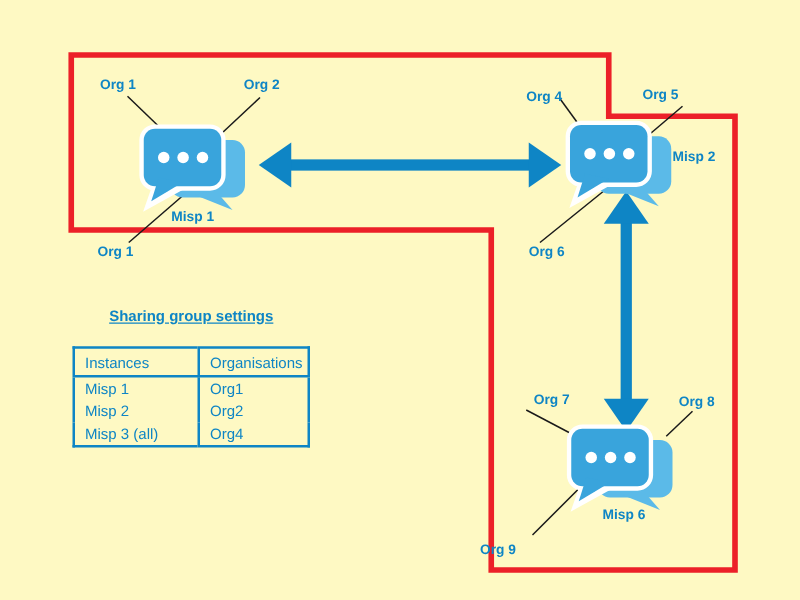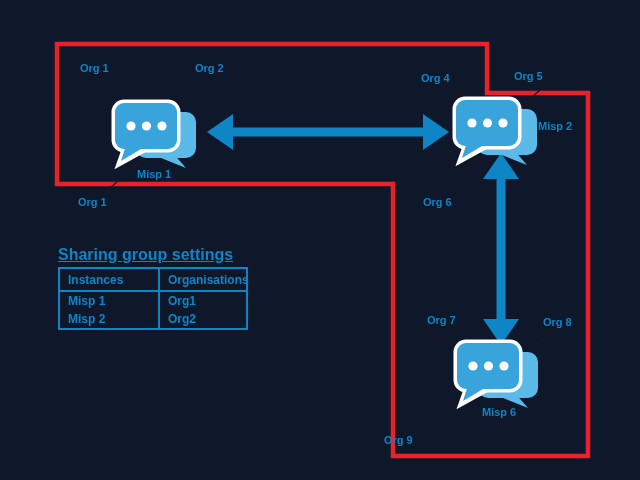--- a/index.html
+++ b/index.html
@@ -1,53 +1,54 @@
 <!DOCTYPE html>
 <html><head>
 <meta charset="utf-8">
 <style>
   html,body{margin:0;padding:0;background:#fff;}
   .stage{
     position:relative;
     width:640px;height:480px;
-    background:#0f172a;
+    background:#fef9c3;
     font-family:"Liberation Sans", sans-serif;
     overflow:hidden;
   }
   .stage svg.overlay{position:absolute;left:0;top:0;}
   .lbl{
     position:absolute;
     font-size:11px;
     font-weight:bold;
     color:#0E85C5;
     line-height:1.1;
     white-space:nowrap;
   }
   .panel{
     position:absolute;
     left:58px;top:246px;
     width:190px;
   }
   .panel-title{
-    font-size:16px;
+    text-align:center;
+    font-size:12px;
     font-weight:bold;
     color:#0E85C5;
     text-decoration:underline;
-    margin-bottom:3px;
+    margin-bottom:17px;
     white-space:nowrap;
   }
   table.sharing{
     border-collapse:collapse;
     width:190px;
     table-layout:fixed;
   }
   table.sharing, table.sharing th, table.sharing td{
     color:#0E85C5;
     font-size:12px;
-    font-weight:bold;
+    font-weight:normal;
   }
   table.sharing{border:2px solid #0E85C5;}
   table.sharing th{
     text-align:left;
     padding:2px 4px 2px 8px;
     border-bottom:2px solid #0E85C5;
     height:17px;
   }
   table.sharing td{
     padding:0 4px 0 8px;
@@ -136,17 +137,21 @@
       </thead>
       <tbody>
         <tr>
           <td>Misp 1</td>
           <td>Org1</td>
         </tr>
         <tr>
           <td>Misp 2</td>
           <td>Org2</td>
         </tr>
+        <tr>
+          <td>Misp 3 (all)</td>
+          <td>Org4</td>
+        </tr>
       </tbody>
     </table>
   </div>
 
 </div>
 
 </body></html>

